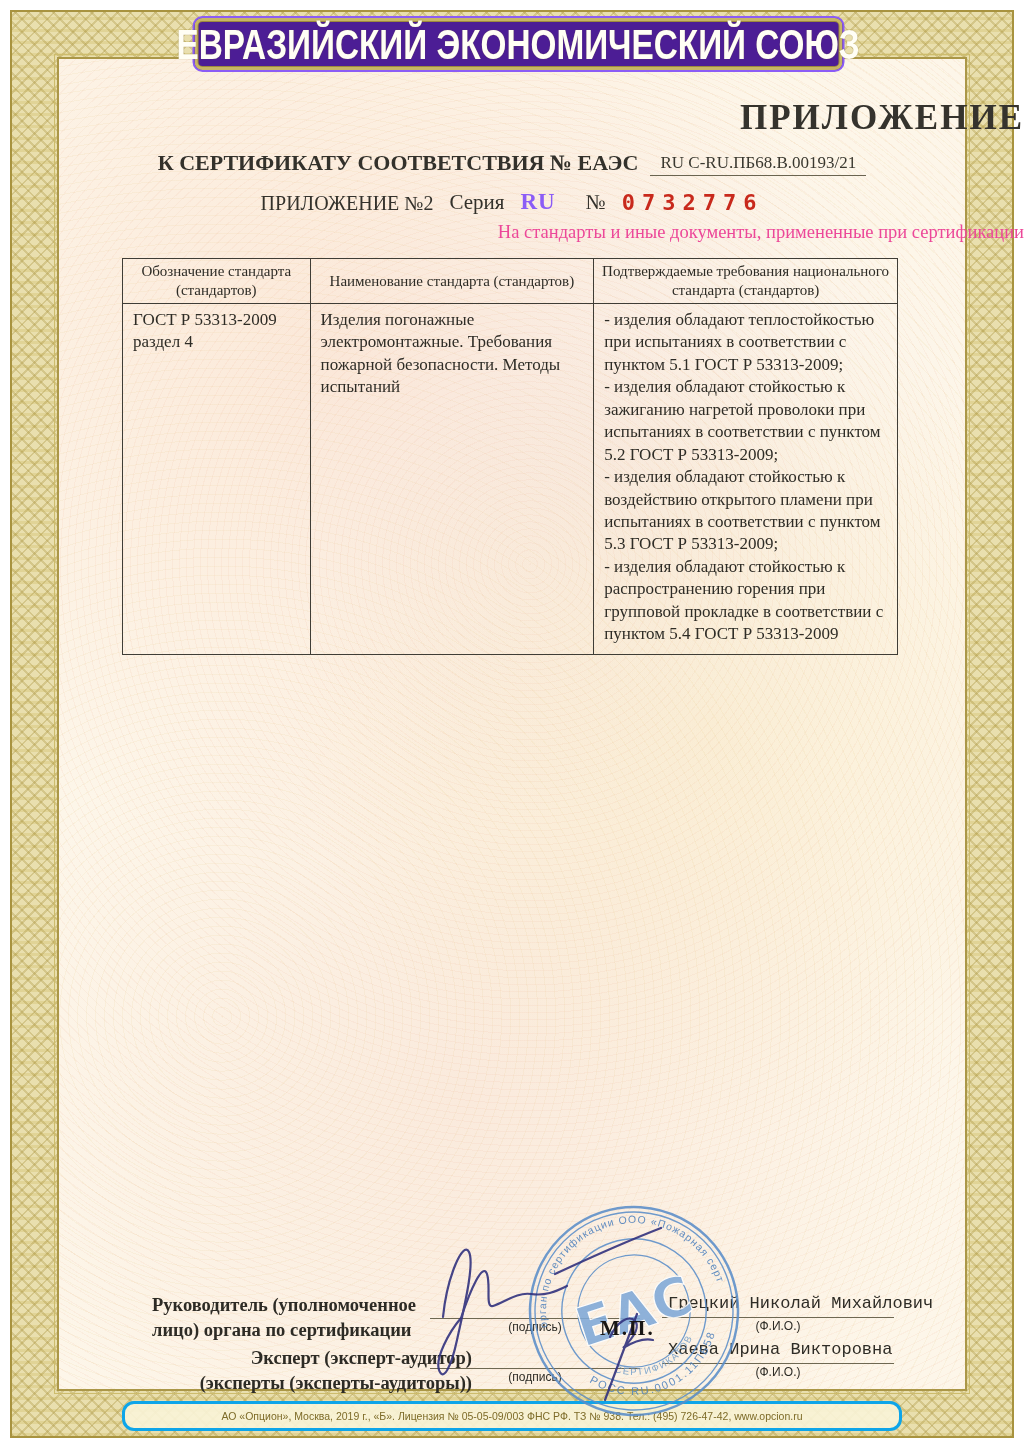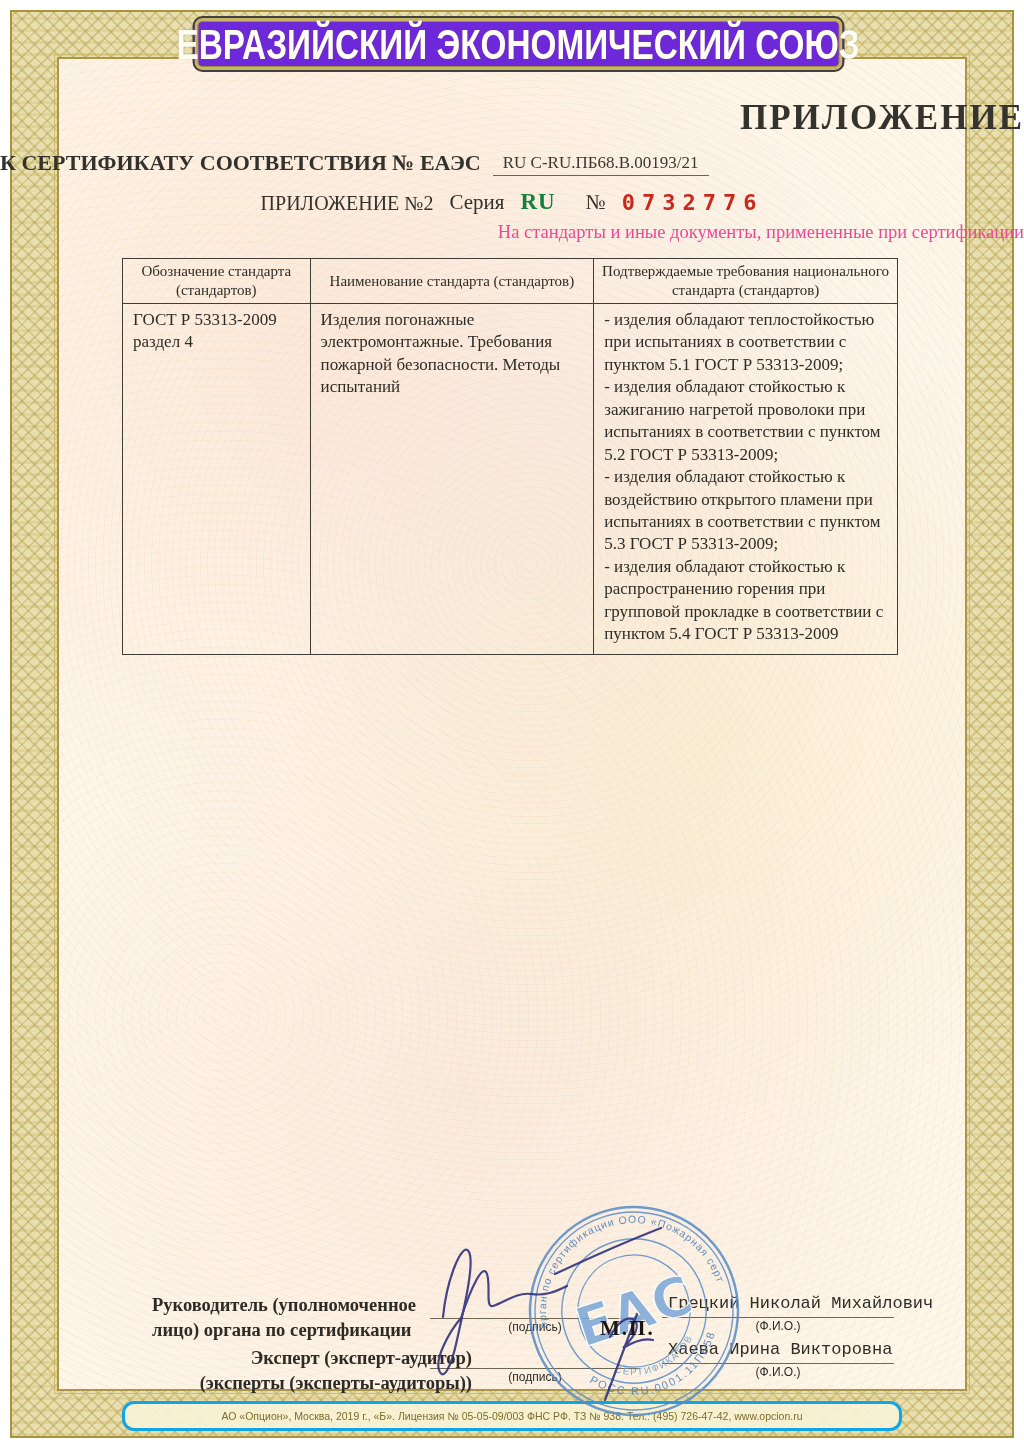--- a/index.html
+++ b/index.html
@@ -19,39 +19,39 @@
     background-image:
       radial-gradient(circle at 30% 22%, rgba(244,178,150,0.20), transparent 42%),
       radial-gradient(circle at 72% 50%, rgba(240,205,120,0.18), transparent 45%),
       radial-gradient(circle at 45% 78%, rgba(232,160,140,0.14), transparent 42%),
       radial-gradient(circle at 60% 30%, rgba(215,190,235,0.10), transparent 35%),
       repeating-radial-gradient(circle at 52% 38%, rgba(236,168,138,0.10) 0 1px, transparent 1px 7px),
       repeating-radial-gradient(circle at 18% 72%, rgba(222,192,110,0.10) 0 1px, transparent 1px 9px);
     border:2px solid #ab9747; outline:1px solid #cdbc6c; outline-offset:2px;}
   
   .banner{position:absolute;top:16px;left:50%;transform:translateX(-49%);width:648px;height:52px;
-    background:#6d28d9;border:2px solid #404040;border-radius:10px;
+    background:#4c1d95;border:2px solid #8b5cf6;border-radius:10px;
     box-shadow:inset 0 0 0 3px #c7b566, inset 0 0 0 4px #9d8a3c;
     display:flex;align-items:center;justify-content:center;z-index:5;}
   .banner-text{font-family:"Liberation Sans", sans-serif;font-weight:700;font-size:34px;color:#fffef5;
     letter-spacing:0px;transform:scale(0.98,1.25);white-space:nowrap;
     text-shadow:0 0 1px rgba(120,100,40,0.6);}
   
   .doc-title{position:absolute;top:98px;left:0;width:100%;text-align:right;
     font-size:35px;font-weight:700;letter-spacing:2px;color:#35332d;z-index:2;}
-  .cert-line{position:absolute;top:150px;left:0;width:100%;display:flex;
+  .cert-line{position:absolute;top:150px;left:0;width:100%;display:flex;justify-content:center;
     align-items:flex-end;z-index:2;}
   .cert-label{font-size:22px;font-weight:700;color:#33312b;white-space:nowrap;}
   .cert-number{font-size:17px;color:#3a382f;margin-left:12px;padding:0 10px 2px 10px;
     border-bottom:1px solid #6a6450;white-space:nowrap;}
   .appendix-line{position:absolute;top:189px;left:0;width:100%;display:flex;justify-content:center;
     align-items:flex-end;gap:16px;z-index:2;}
   .appendix-no{font-size:20px;color:#33312b;}
   .series-label{font-size:21px;color:#33312b;}
-  .series-value{font-size:23px;font-weight:700;color:#15803d;letter-spacing:1px;}
+  .series-value{font-size:23px;font-weight:700;color:#8b5cf6;letter-spacing:1px;}
   .num-sign{font-size:21px;color:#33312b;margin-left:14px;}
   .blank-number{font-family:"DejaVu Sans Mono", monospace;font-size:22px;font-weight:700;
     color:#c8291c;letter-spacing:7px;}
   .subtitle{position:absolute;top:222px;left:0;width:100%;text-align:right;font-size:18.5px;
     color:#ec4899;z-index:2;}
   
   .std-table{position:absolute;left:122px;top:258px;width:776px;border-collapse:collapse;z-index:2;}
   .std-table th,.std-table td{border:1.6px solid #3f3d36;}
   .std-table th{font-size:15px;font-weight:400;text-align:center;vertical-align:middle;
     padding:3px 6px;line-height:1.25;color:#2e2c26;height:38px;}

